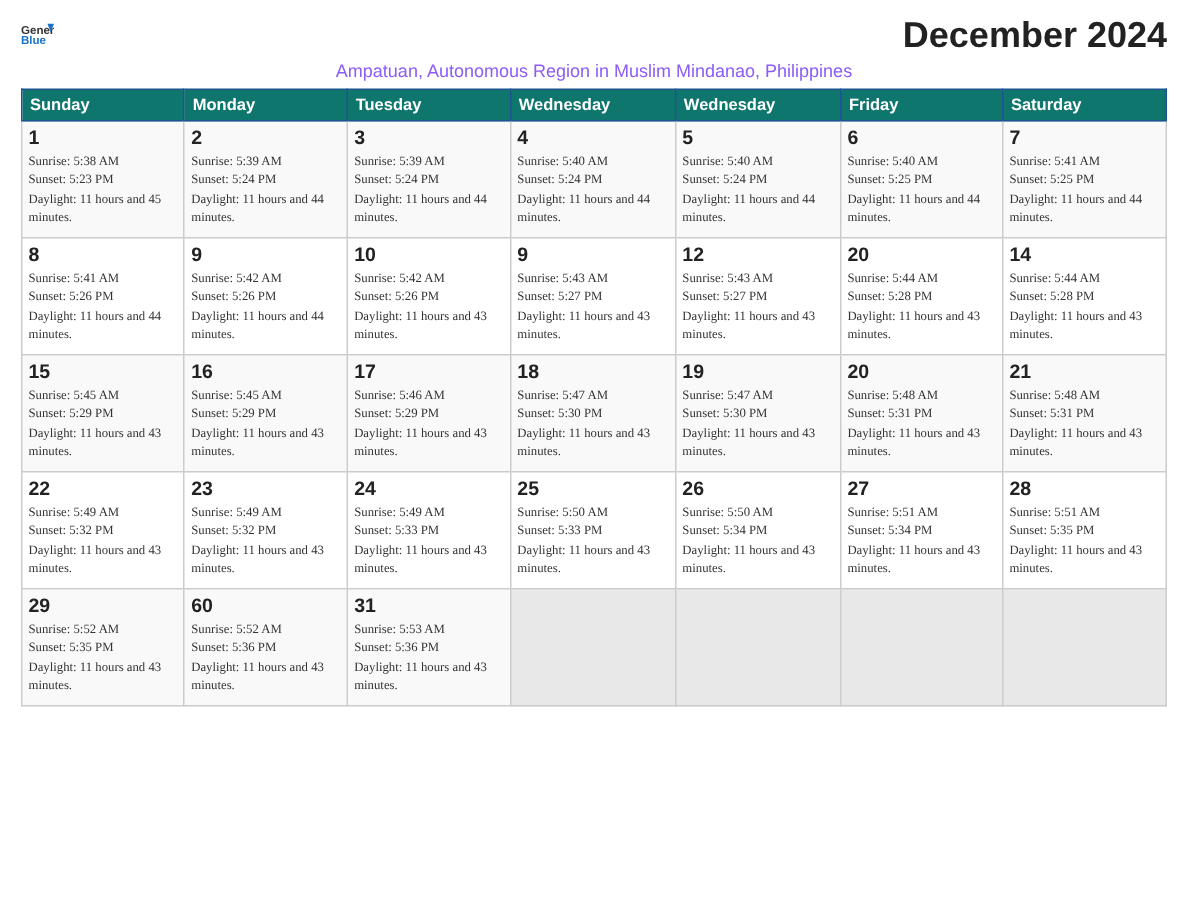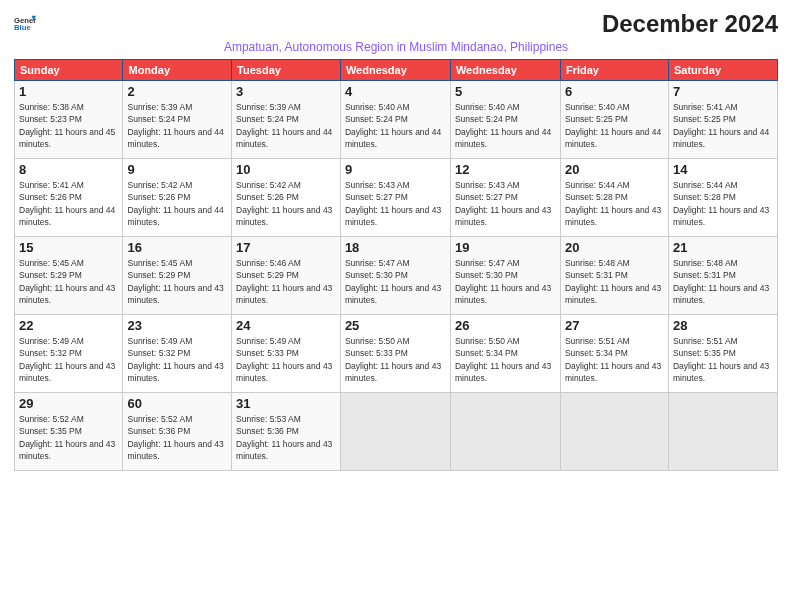--- a/index.html
+++ b/index.html
@@ -41,21 +41,21 @@
       font-size: 12px;
       color: #8b5cf6;
       margin-bottom: 5px;
     }
     .calendar {
       width: 100%;
       border-collapse: collapse;
       font-size: 9.5px;
     }
     .calendar thead tr th {
-      background: #ef4444;
+      background: #0f766e;
       color: #fff;
       padding: 4px 5px;
       text-align: left;
       font-size: 11px;
       font-weight: bold;
       border: 1px solid #1e5490;
     }
     .calendar tbody tr td {
       border: 1px solid #ccc;
       vertical-align: top;
@@ -74,20 +74,21 @@
       font-size: 13px;
       font-weight: bold;
       color: #222;
       display: block;
       margin-bottom: 2px;
     }
     .day-info {
       font-size: 8.5px;
       color: #333;
       line-height: 1.45;
+      font-family: Liberation Serif, serif;
     }
   </style>
 </head>
 <body>
 
 <div class="page">
   <div class="header-top">
     <div class="logo">
       <svg class="logo-icon" viewBox="0 0 40 40">
         <text x="0" y="18" font-size="14" font-weight="bold" fill="#333">General</text>

